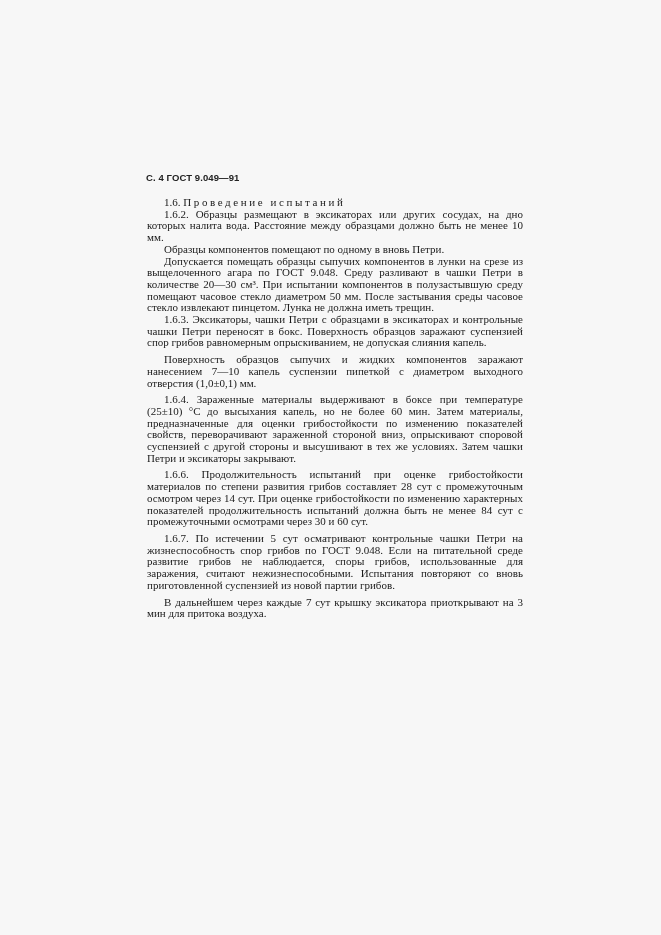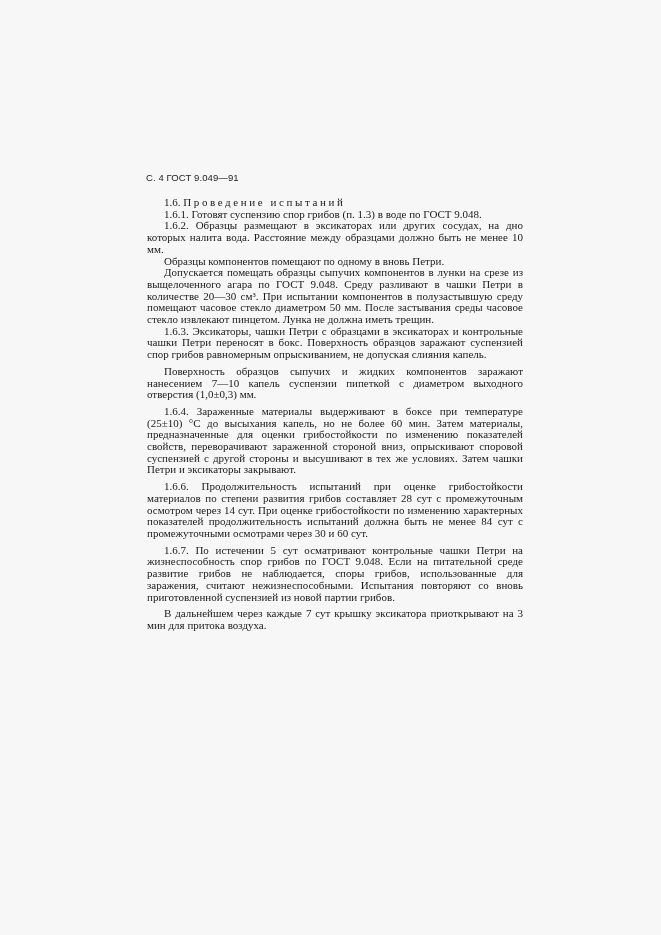--- a/index.html
+++ b/index.html
@@ -16,21 +16,21 @@
       color: #1a1a1a;
     }
     .page {
       position: absolute;
       left: 147px;
       top: 172px;
       width: 376px;
     }
     .running-head {
       font-family: "Liberation Sans", "DejaVu Sans", sans-serif;
-      font-weight: normal;
+      font-weight: bold;
       font-size: 9.5px;
       letter-spacing: 0.1px;
       margin: 0 0 14px -1px;
       color: #222;
     }
     .body-text {
       font-size: 11px;
       line-height: 11.7px;
       text-align: justify;
     }
@@ -46,24 +46,23 @@
     }
   </style>
 </head>
 <body>
 
 <div class="page">
   <div class="running-head">С. 4 ГОСТ 9.049—91</div>
 
   <div class="body-text">
     <p><span>1.6.</span> <span class="spaced">Проведение испытаний</span></p>
-    <p>1.6.1. Готовят суспензию спор грибов (п. 1.3) в воде по ГОСТ 9.048.</p>
     <p>1.6.2. Образцы размещают в эксикаторах или других сосудах, на дно которых налита вода. Расстояние между образцами должно быть не менее 10 мм.</p>
     <p>Образцы компонентов помещают по одному в вновь Петри.</p>
     <p>Допускается помещать образцы сыпучих компонентов в лунки на срезе из выщелоченного агара по ГОСТ 9.048. Среду разливают в чашки Петри в количестве 20—30 см³. При испытании компонентов в полузастывшую среду помещают часовое стекло диаметром 50 мм. После застывания среды часовое стекло извлекают пинцетом. Лунка не должна иметь трещин.</p>
     <p>1.6.3. Эксикаторы, чашки Петри с образцами в эксикаторах и контрольные чашки Петри переносят в бокс. Поверхность образцов заражают суспензией спор грибов равномерным опрыскиванием, не допуская слияния капель.</p>
-    <p class="gap">Поверхность образцов сыпучих и жидких компонентов заражают нанесением 7—10 капель суспензии пипеткой с диаметром выходного отверстия (1,0±0,3) мм.</p>
+    <p class="gap">Поверхность образцов сыпучих и жидких компонентов заражают нанесением 7—10 капель суспензии пипеткой с диаметром выходного отверстия (1,0±0,1) мм.</p>
     <p class="gap">1.6.4. Зараженные материалы выдерживают в боксе при температуре (25±10) °С до высыхания капель, но не более 60 мин. Затем материалы, предназначенные для оценки грибостойкости по изменению показателей свойств, переворачивают зараженной стороной вниз, опрыскивают споровой суспензией с другой стороны и высушивают в тех же условиях. Затем чашки Петри и эксикаторы закрывают.</p>
     <p class="gap">1.6.6. Продолжительность испытаний при оценке грибостойкости материалов по степени развития грибов составляет 28 сут с промежуточным осмотром через 14 сут. При оценке грибостойкости по изменению характерных показателей продолжительность испытаний должна быть не менее 84 сут с промежуточными осмотрами через 30 и 60 сут.</p>
     <p class="gap">1.6.7. По истечении 5 сут осматривают контрольные чашки Петри на жизнеспособность спор грибов по ГОСТ 9.048. Если на питательной среде развитие грибов не наблюдается, споры грибов, использованные для заражения, считают нежизнеспособными. Испытания повторяют со вновь приготовленной суспензией из новой партии грибов.</p>
     <p class="gap">В дальнейшем через каждые 7 сут крышку эксикатора приоткрывают на 3 мин для притока воздуха.</p>
   </div>
 </div>
 
 </body></html>

